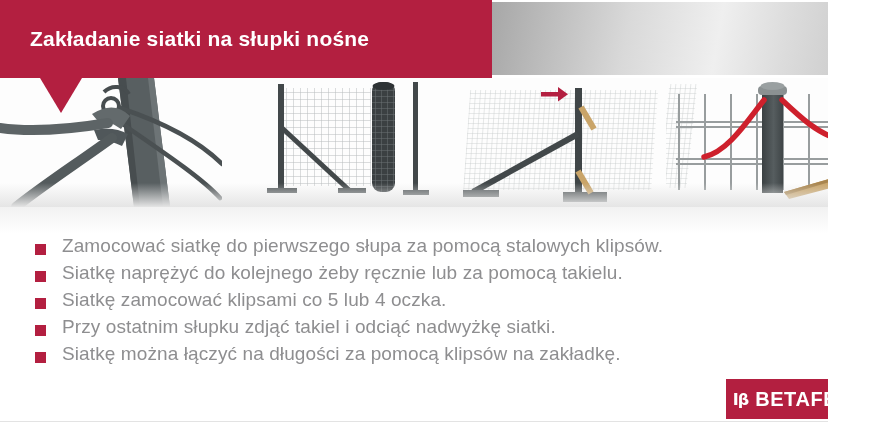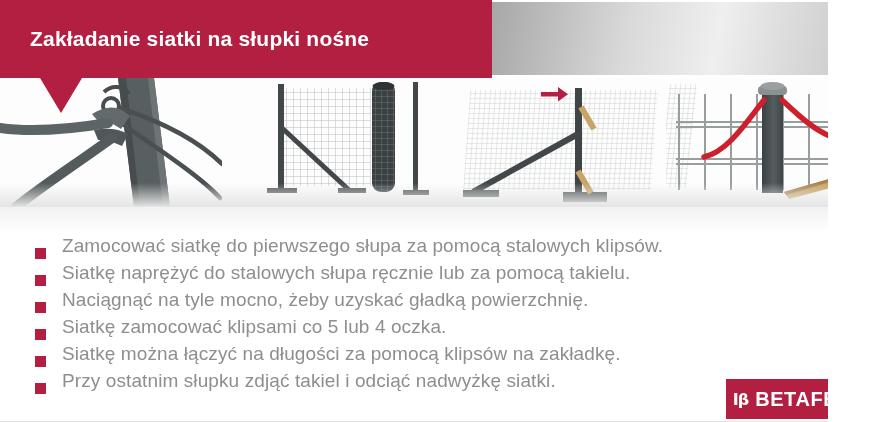--- a/index.html
+++ b/index.html
@@ -35,21 +35,21 @@
   .photo{position:absolute;top:0;height:129px;}
   .photo svg{position:absolute;left:0;top:0;}
   .strip-shadow{
     position:absolute;left:0;top:207px;width:880px;height:26px;
     background:linear-gradient(to bottom,#f2f2f2,#ffffff);
   }
   
   .instruction-list{
     position:absolute;left:35px;top:232px;margin:0;padding:0;list-style:none;
   }
-  .instruction-item{display:flex;align-items:flex-end;height:27px;}
+  .instruction-item{display:flex;align-items:center;height:27px;}
   .bullet-square{
     flex:0 0 auto;width:11px;height:11px;background:#B31F40;margin:7px 16px 0 0;
   }
   .instruction-text{
     color:#8E8E90;font-size:19px;line-height:26px;letter-spacing:0.1px;white-space:nowrap;
   }
   
   .betafence-logo{
     position:absolute;left:726px;top:379px;width:150px;height:40px;
     background:#B31F40;display:flex;align-items:center;justify-content:center;
@@ -178,37 +178,33 @@
   </div>
   <div class="strip-shadow"></div>
 
   <ul class="instruction-list">
     <li class="instruction-item">
       <span class="bullet-square"></span>
       <span class="instruction-text">Zamocować siatkę do pierwszego słupa za pomocą stalowych klipsów.</span>
     </li>
     <li class="instruction-item">
       <span class="bullet-square"></span>
-      <span class="instruction-text">Siatkę naprężyć do stalowych słupa ręcznie lub za pomocą takielu.</span>
-    </li>
-    <li class="instruction-item">
-      <span class="bullet-square"></span>
-      <span class="instruction-text">Naciągnąć na tyle mocno, żeby uzyskać gładką powierzchnię.</span>
+      <span class="instruction-text">Siatkę naprężyć do kolejnego żeby ręcznie lub za pomocą takielu.</span>
     </li>
     <li class="instruction-item">
       <span class="bullet-square"></span>
       <span class="instruction-text">Siatkę zamocować klipsami co 5 lub 4 oczka.</span>
     </li>
     <li class="instruction-item">
       <span class="bullet-square"></span>
+      <span class="instruction-text">Przy ostatnim słupku zdjąć takiel i odciąć nadwyżkę siatki.</span>
+    </li>
+    <li class="instruction-item">
+      <span class="bullet-square"></span>
       <span class="instruction-text">Siatkę można łączyć na długości za pomocą klipsów na zakładkę.</span>
-    </li>
-    <li class="instruction-item">
-      <span class="bullet-square"></span>
-      <span class="instruction-text">Przy ostatnim słupku zdjąć takiel i odciąć nadwyżkę siatki.</span>
     </li>
   </ul>
 
   <div class="betafence-logo">
     <span class="logo-mark">Iβ</span>
     <span class="logo-wordmark">BETAFENCE</span>
   </div>
 
 </div>
 

